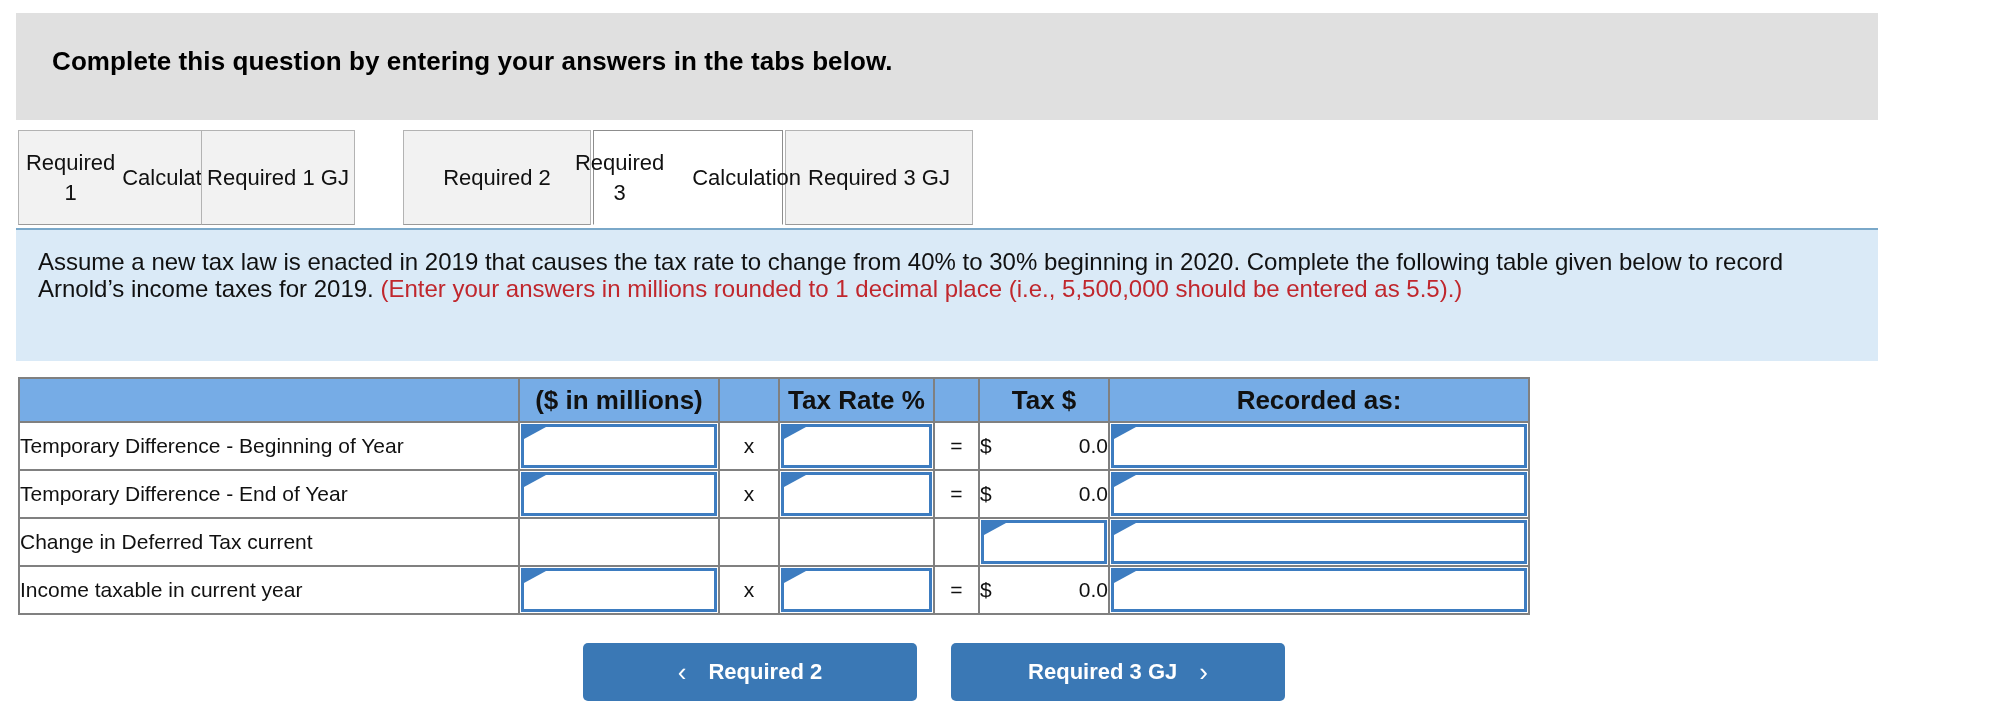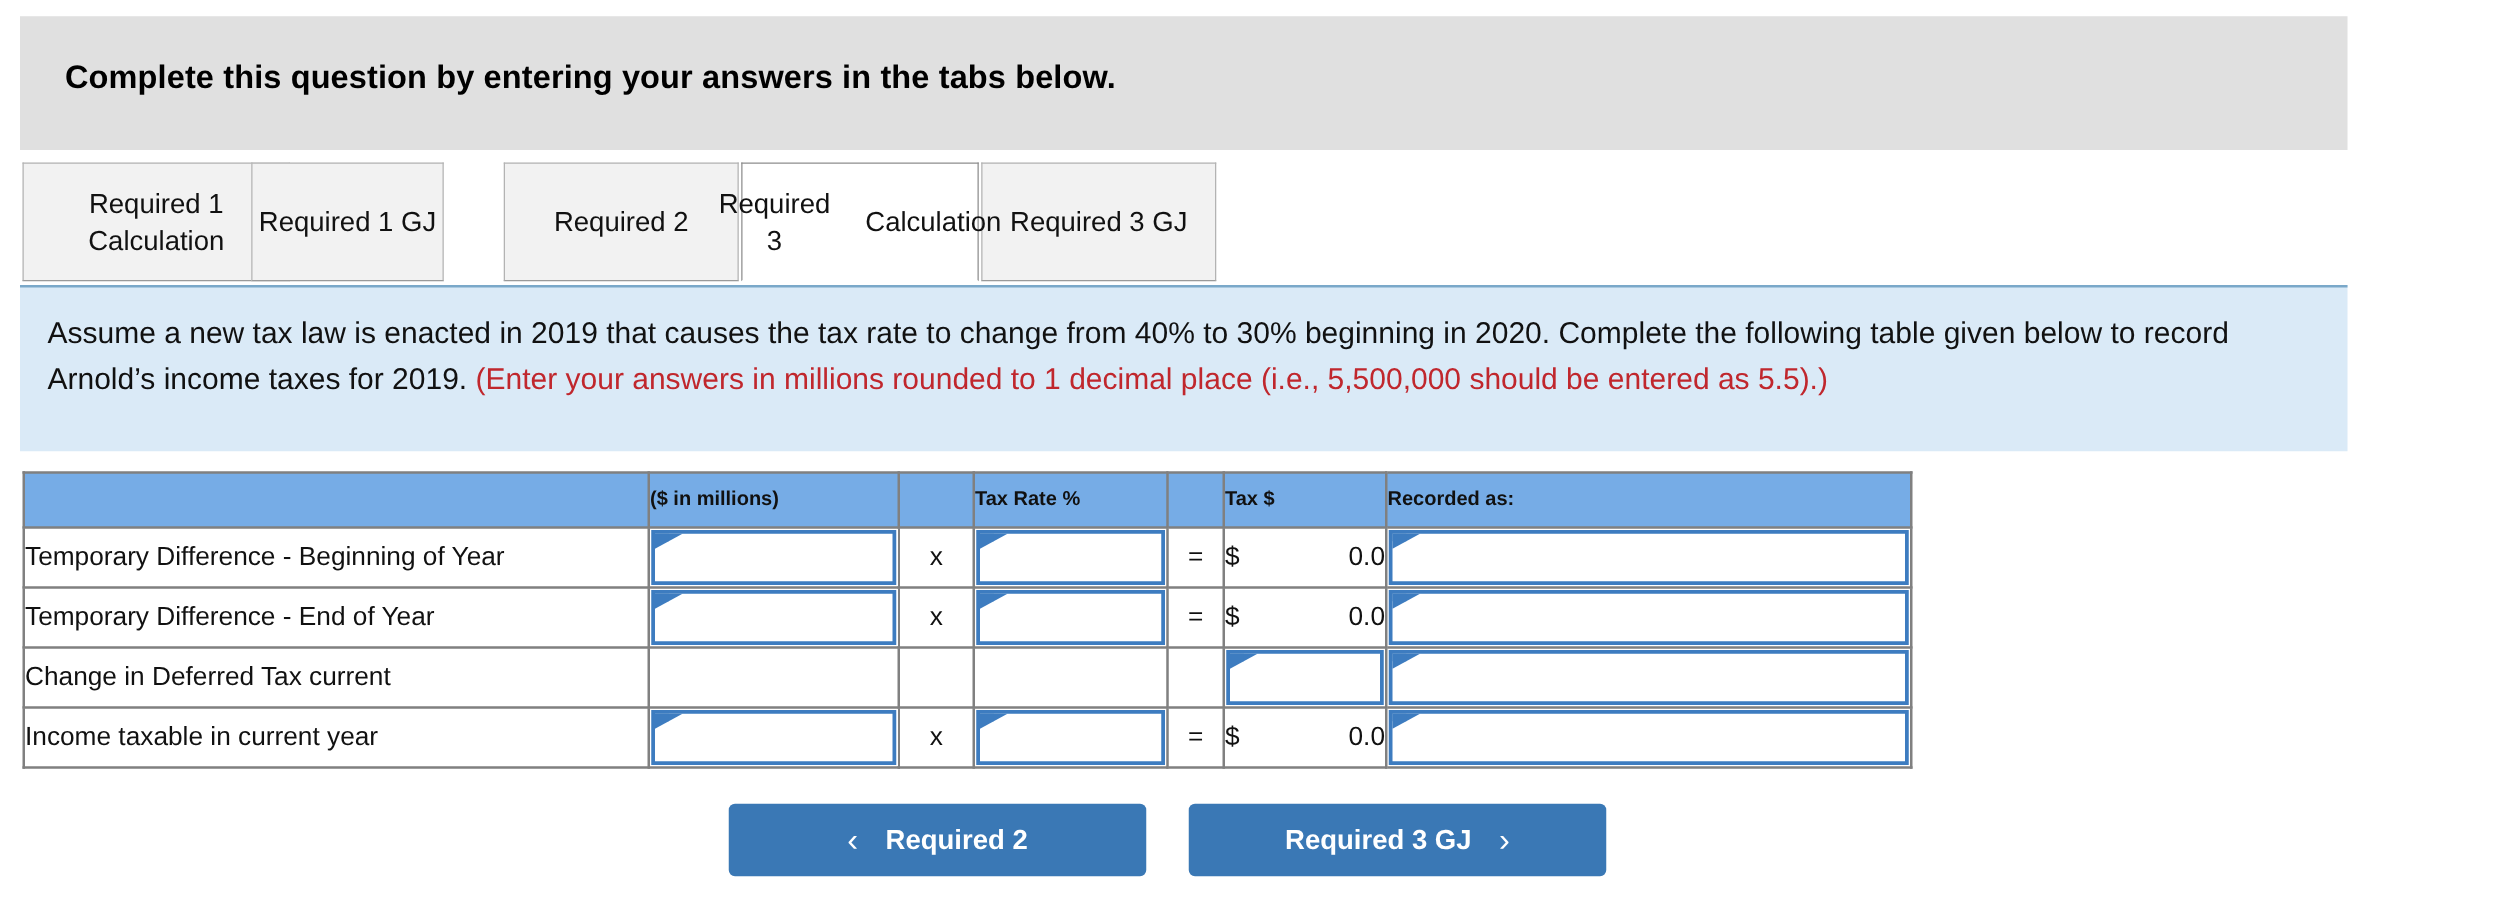--- a/index.html
+++ b/index.html
@@ -79,21 +79,21 @@
     width: 1862px;
     height: 133px;
     background: #daeaf7;
     box-sizing: border-box;
     border-top: 2px solid #7aa8c9;
     padding: 18px 22px 0 22px;
   }
   .instructions p {
     margin: 0;
     font-size: 24px;
-    line-height: 37px;
+    line-height: 27px;
     color: #111;
   }
   .red { color: #c0272d; }
 
   
   .tbl-wrap {
     position: absolute;
     left: 18px;
     top: 377px;
   }
@@ -106,22 +106,22 @@
   table.calc th, table.calc td {
     border: 2px solid #808080;
     padding: 0;
     height: 48px;
     box-sizing: border-box;
     vertical-align: middle;
   }
   table.calc thead th {
     background: #76ace6;
     font-weight: bold;
-    font-size: 16px;
-    text-align: left;
+    font-size: 26px;
+    text-align: center;
     height: 44px;
   }
   td.rowlabel {
     text-align: left;
     padding-left: 9px;
     background: #fff;
     white-space: nowrap;
     border-radius: 19px;
   }
   td.op {
@@ -200,21 +200,21 @@
   }
 </style>
 </head>
 <body>
 
 <div class="banner">
   <div class="banner-text">Complete this question by entering your answers in the tabs below.</div>
 </div>
 
 <div class="tabstrip" id="tabstrip">
-    <div class="tab" style="left: 18px; width: 214px; flex-direction: column;">
+    <div class="tab" style="left: 18px; width: 214px;">
       <span>Required 1</span>
       <span>Calculation</span>
     </div>
     <div class="tab" style="left: 201px; width: 154px;">
       <span>Required 1 GJ</span>
     </div>
     <div class="tab" style="left: 403px; width: 188px;">
       <span>Required 2</span>
     </div>
     <div class="tab active" style="left: 593px; width: 190px;">

